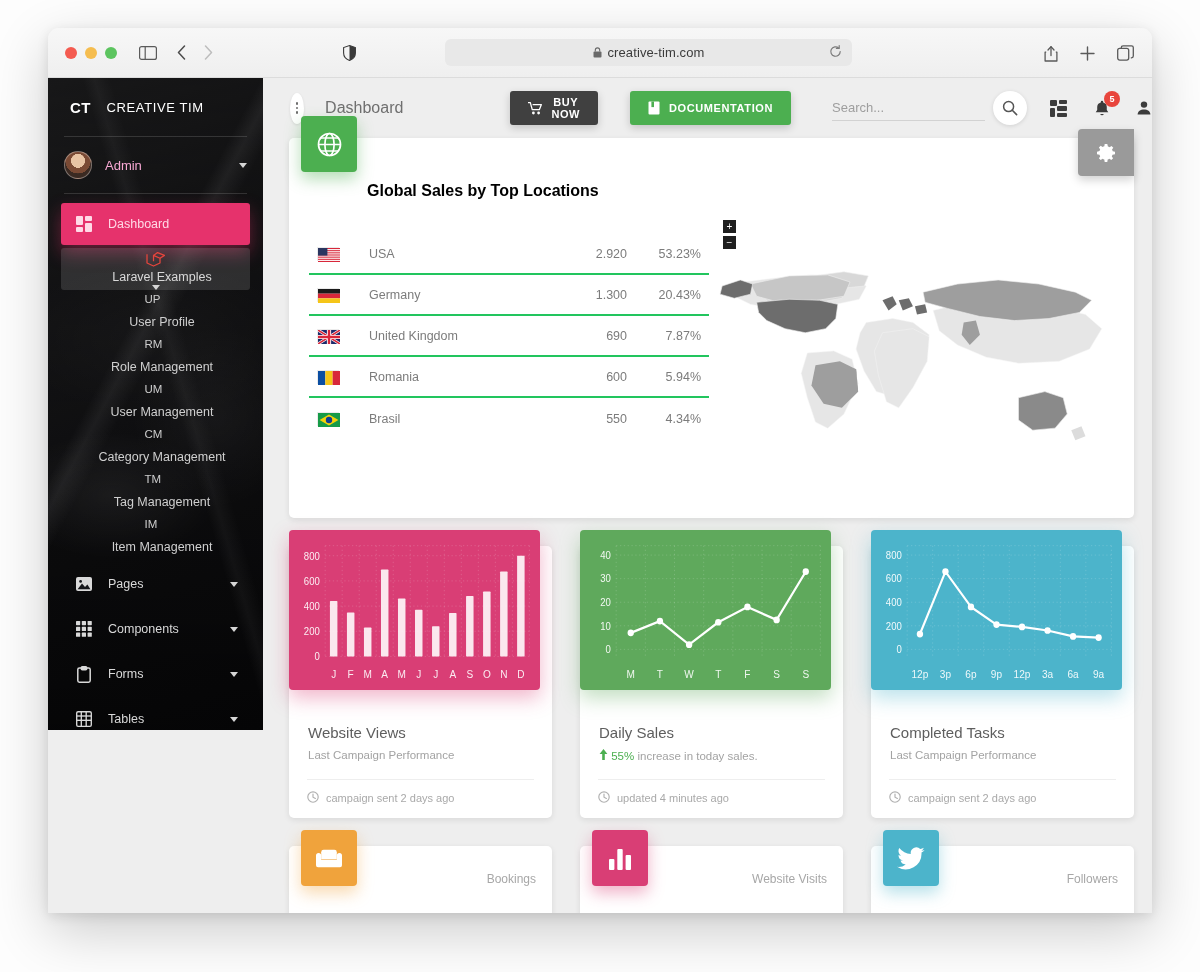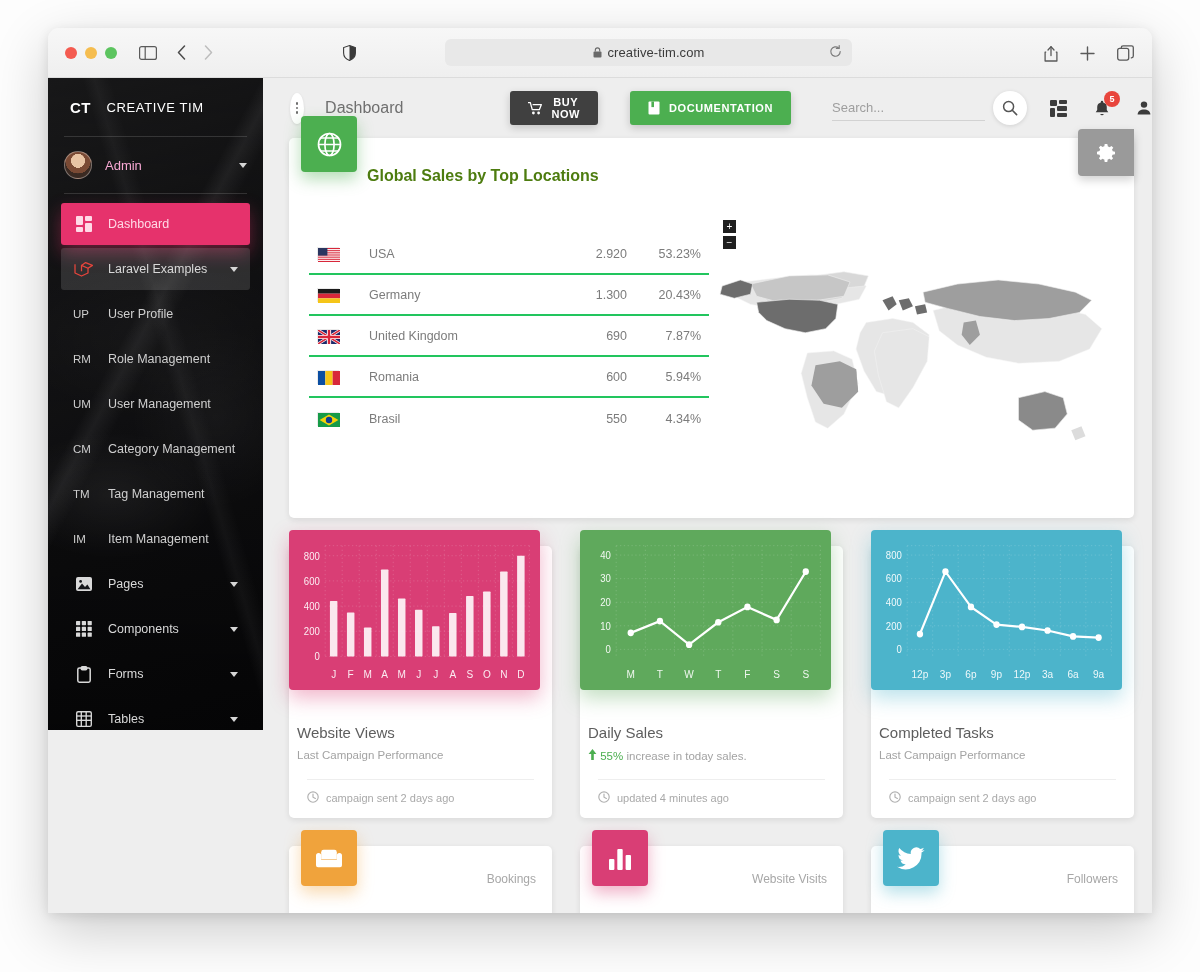--- a/index.html
+++ b/index.html
@@ -102,22 +102,22 @@
 
   .menu { padding: 9px 13px 0; }
   .mi {
     display: flex; align-items: center;
     height: 42px; border-radius: 3px; padding: 0 12px;
     color: #d9d9d9; font-size: 12.5px; cursor: pointer; margin-bottom: 3px;
   }
   .mi .ico { width: 22px; display:flex; align-items:center; justify-content:center; flex:0 0 22px; }
   .mi .lbl { margin-left: 13px; flex: 1; white-space: nowrap; }
   .mi.active { background: #e6326c; color: #ffd9e6; box-shadow: 0 8px 18px rgba(227,50,108,.40); }
-  .mi.open { background: rgba(255,255,255,.13); }
-  .mi.sub { height: 42px; color: #cfcfcf; }
+  .mi.open { background: rgba(255,255,255,.13); flex-direction: column; }
+  .mi.sub { height: 42px; color: #cfcfcf; flex-direction: column; }
   .mi.sub .ini { width:22px; flex:0 0 22px; font-size:11.5px; color:#cdcdcd; text-align:left; }
   .mi.sub .lbl { margin-left: 13px; }
 
   
   #content { position: relative; flex: 1; height: 835px; background: #eeeeee; overflow: hidden; }
 
   #topbar { position: relative; height: 60px; display: flex; align-items: center; }
   #kebab-btn {
     width: 31px; height: 31px; border-radius: 50%; background: #fff;
     margin-left: 27px; display: flex; align-items: center; justify-content: center;
@@ -165,21 +165,21 @@
   .card { background: #fff; border-radius: 5px; box-shadow: 0 2px 6px rgba(0,0,0,.09); position: relative; }
 
   
   #global-sales-card { height: 380px; display: flex; }
   #globe-badge {
     position: absolute; left: 12px; top: -22px;
     width: 56px; height: 56px; border-radius: 4px; background: #4caf50;
     display: flex; align-items: center; justify-content: center;
     box-shadow: 0 7px 16px rgba(76,175,80,.42);
   }
-  #global-sales-title { position: absolute; left: 78px; top: 29px; font-size: 16px; color: #4d7c0f; }
+  #global-sales-title { position: absolute; left: 78px; top: 44px; font-size: 16px; color: #000000; }
   #settings-gear {
     position: absolute; right: 0; top: -9px;
     width: 56px; height: 47px; border-radius: 4px 0 0 4px; background: #9a9a9a;
     display:flex; align-items:center; justify-content:center; cursor:pointer;
     box-shadow: 0 4px 10px rgba(0,0,0,.18);
   }
   #sales-table { position: absolute; left: 20px; top: 96px; width: 400px; }
   .srow { display: flex; align-items: center; height: 41px; border-bottom: 2px solid #22c55e; font-size: 12.5px; color: #7c7c7c; }
   .srow:last-child { border-bottom: 0; }
   .srow .flag { width: 22px; height: 14px; flex: 0 0 22px; margin-left: 8px; border: 1px solid rgba(0,0,0,.08); }
@@ -198,21 +198,21 @@
   
   #chart-row { display: flex; gap: 28px; margin-top: 28px; }
   .chart-card { flex: 1; height: 272px; }
   .chart-head {
     position: absolute; left: 0; top: -16px; right: 12px;
     height: 160px; border-radius: 4px; overflow: hidden;
   }
   .chart-head.pink { background: #d93e75; box-shadow: 0 8px 20px rgba(217,62,117,.38); }
   .chart-head.green { background: #5fa95c; box-shadow: 0 8px 20px rgba(95,169,92,.38); }
   .chart-head.blue { background: #4cb4cb; box-shadow: 0 8px 20px rgba(76,180,203,.38); }
-  .chart-body { position: absolute; left: 0; right: 0; top: 160px; padding: 18px 8px 0; }
+  .chart-body { position: absolute; left: 0; right: 0; top: 160px; padding: 18px 19px 0; }
   .chart-title { font-size: 15px; color: #5e5e5e; }
   .chart-sub { font-size: 11.5px; color: #a3a3a3; margin-top: 8px; }
   .chart-sub .up { color: #4caf50; }
   .chart-foot {
     position: absolute; left: 18px; right: 18px; bottom: 13px;
     border-top: 1px solid #eeeeee; padding-top: 11px;
     font-size: 11px; color: #a9a9a9; display: flex; align-items: center; gap: 7px;
   }
 
   

